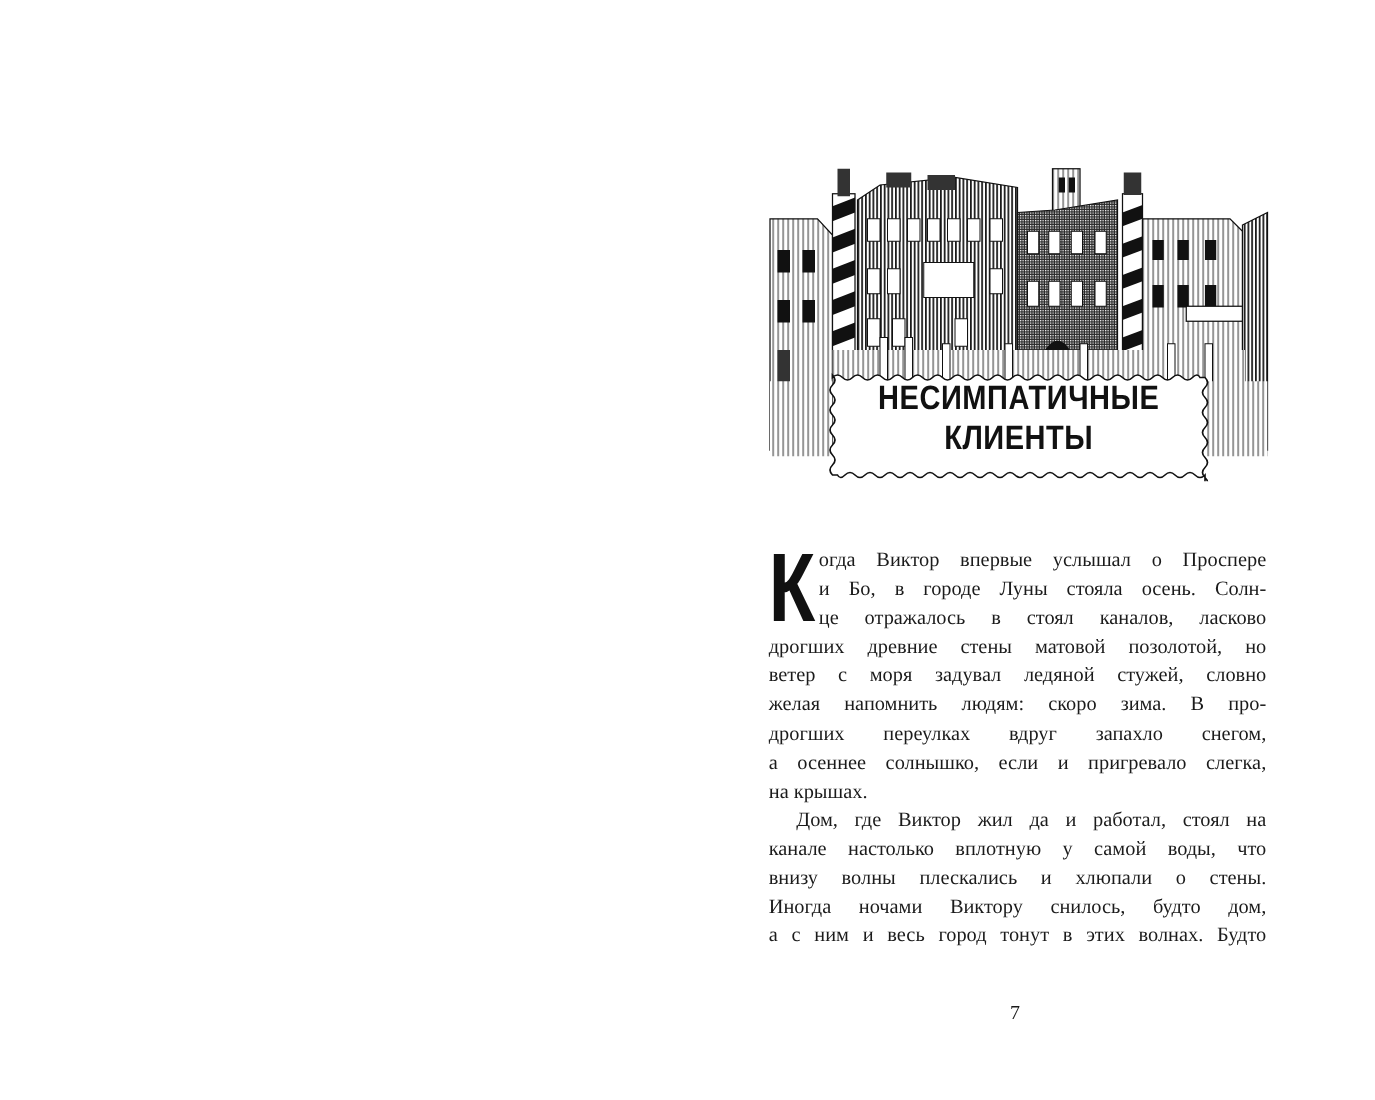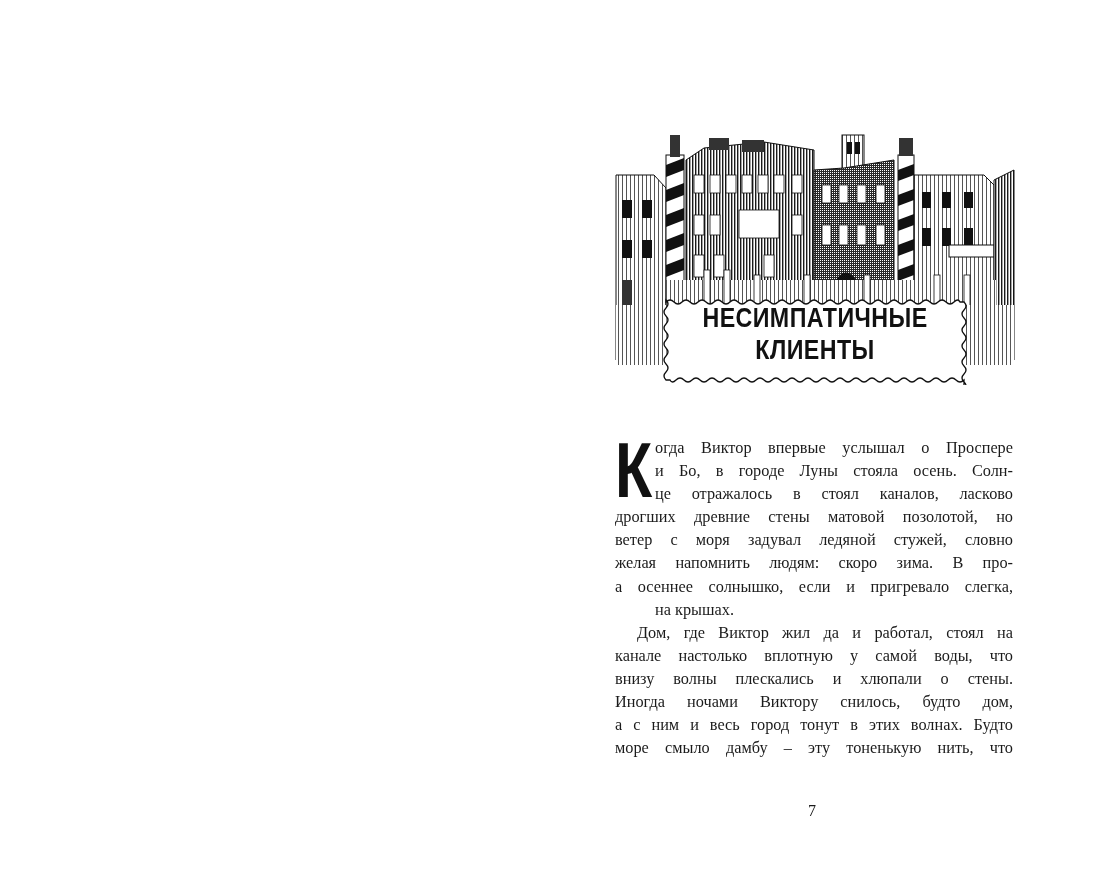--- a/index.html
+++ b/index.html
@@ -19,21 +19,21 @@
     font-family:"Liberation Sans", "DejaVu Sans", sans-serif; font-weight:bold;
     font-size:27px; line-height:32px; letter-spacing:0.5px; color:#111;
     transform:scaleX(0.86); transform-origin:center top; }
   .chapter-title span { display:block; }
 
   
   .body-text { position:absolute; left:615px; top:436px; width:398px;
     font-size:16.3px; line-height:23.1px; color:#1b1b1b; }
   .para { margin:0; text-align:justify; }
   .line { display:block; text-align:justify; text-align-last:justify; white-space:nowrap; height:23.1px; }
-  .line.last { text-align-last:left;margin-left:40px; }
+  .line.last { text-align-last:left; }
   .line.indent { padding-left:22px; }
   .dropcap-wrap { position:relative; }
   .dropcap { position:absolute; left:0; top:3px; width:34px; height:62px;
     font-family:"Liberation Sans", "DejaVu Sans", sans-serif; font-weight:bold;
     font-size:78px; line-height:62px; color:#111; transform:scaleX(0.78); transform-origin:left top; }
   .line.dc { padding-left:40px; }
 
   .page-number { position:absolute; left:805px; top:802px; width:14px; text-align:center;
     font-size:16px; color:#1a1a1a; }
 </style>
@@ -177,27 +177,27 @@
 
   <div class="body-text">
     <div class="para dropcap-wrap">
       <span class="dropcap">К</span>
       <span class="line dc">огда Виктор впервые услышал о Проспере</span>
       <span class="line dc">и Бо, в городе Луны стояла осень. Солн-</span>
       <span class="line dc">це отражалось в стоял каналов, ласково</span>
       <span class="line">дрогших древние стены матовой позолотой, но</span>
       <span class="line">ветер с моря задувал ледяной стужей, словно</span>
       <span class="line">желая напомнить людям: скоро зима. В про-</span>
+      <span class="line">дрогших переулках вдруг запахло снегом,</span>
       <span class="line">а осеннее солнышко, если и пригревало слегка,</span>
       <span class="line last">на крышах.</span>
     </div>
     <div class="para">
       <span class="line indent">Дом, где Виктор жил да и работал, стоял на</span>
       <span class="line">канале настолько вплотную у самой воды, что</span>
       <span class="line">внизу волны плескались и хлюпали о стены.</span>
       <span class="line">Иногда ночами Виктору снилось, будто дом,</span>
       <span class="line">а с ним и весь город тонут в этих волнах. Будто</span>
-      <span class="line">море смыло дамбу – эту тоненькую нить, что</span>
     </div>
   </div>
 
   <div class="page-number">7</div>
 </div>
 
 </body></html>

